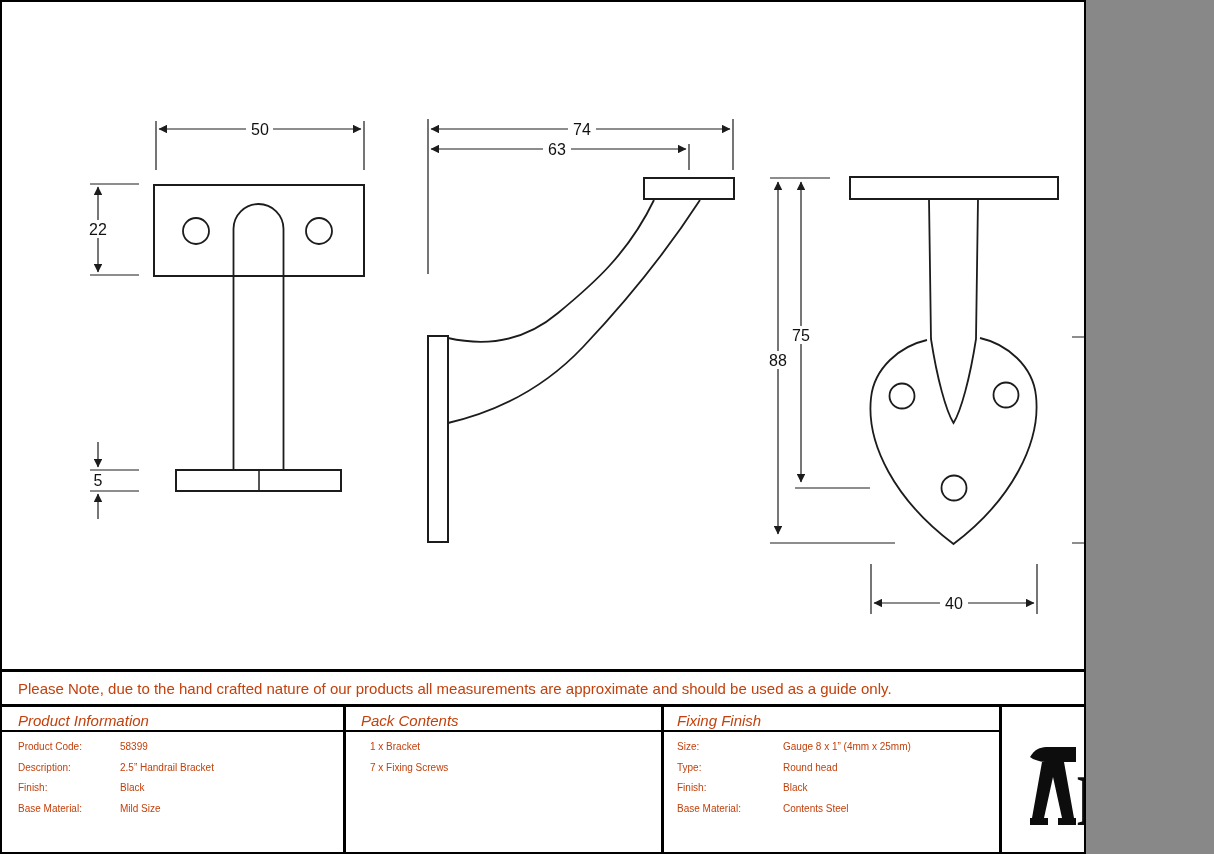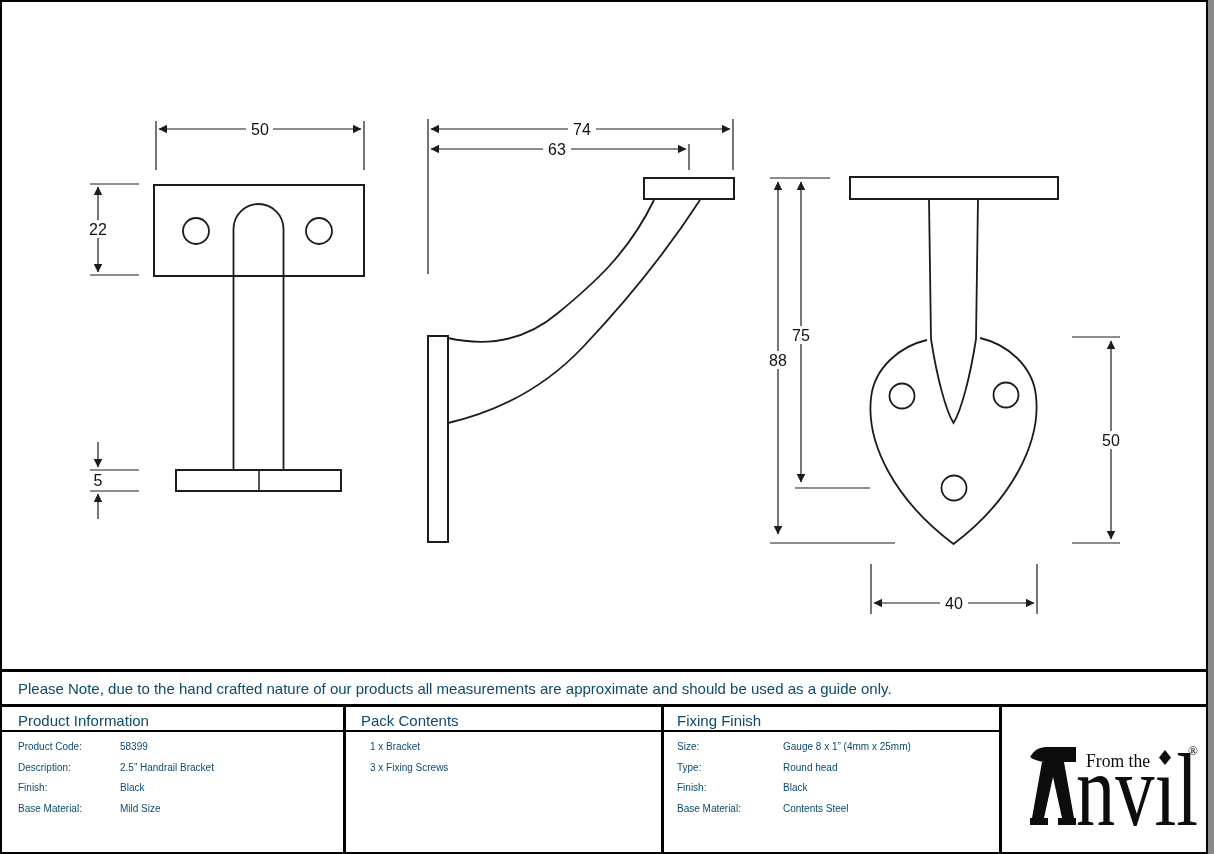--- a/index.html
+++ b/index.html
@@ -1,29 +1,29 @@
 <!DOCTYPE html>
 <html><head>
 <meta charset="utf-8">
 <style>
   html,body{margin:0;padding:0;background:#888;}
   #sheet{
-    position:relative;width:1208px;height:854px;background:#fff;
+    position:relative;width:1086px;height:854px;background:#fff;
     border:2px solid #000;box-sizing:border-box;overflow:hidden;
-    font-family:"Liberation Sans","DejaVu Sans",sans-serif;color:#0c4a6e;
+    font-family:"Liberation Sans","DejaVu Sans",sans-serif;color:#c2410c;
   }
   #drawing{position:absolute;left:0;top:0;}
   .hline,.vline{position:absolute;background:#000;}
   #note-bar{
     position:absolute;left:0;top:667px;width:1210px;height:32px;
     border-top:3px solid #000;border-bottom:3px solid #000;
     display:flex;align-items:center;padding-left:16px;box-sizing:content-box;
     font-size:15px;
   }
-  .hdr{position:absolute;top:710px;font-size:15px;font-weight:500;}
+  .hdr{position:absolute;top:710px;font-size:15px;font-weight:500;font-style:italic;}
   .cell-text{position:absolute;font-size:10px;white-space:nowrap;}
   .r0{top:739px}.r1{top:760px}.r2{top:780px}.r3{top:801px}
   .c1l{left:16px}.c1v{left:118px}
   .c2l{left:368px}
   .c3l{left:675px}.c3v{left:781px}
   #logo-svg{position:absolute;left:1016px;top:736px;}
   svg text{font-family:"Liberation Sans","DejaVu Sans",sans-serif;}
   .serif{font-family:"Liberation Serif","DejaVu Serif",serif;}
 </style>
 </head>
@@ -140,21 +140,21 @@
   <div class="cell-text c1l r0">Product Code:</div>
   <div class="cell-text c1v r0">58399</div>
   <div class="cell-text c1l r1">Description:</div>
   <div class="cell-text c1v r1">2.5” Handrail Bracket</div>
   <div class="cell-text c1l r2">Finish:</div>
   <div class="cell-text c1v r2">Black</div>
   <div class="cell-text c1l r3">Base Material:</div>
   <div class="cell-text c1v r3">Mild Size</div>
 
   <div class="cell-text c2l r0">1 x Bracket</div>
-  <div class="cell-text c2l r1">3 x Fixing Screws</div>
+  <div class="cell-text c2l r1">7 x Fixing Screws</div>
 
   <div class="cell-text c3l r0">Size:</div>
   <div class="cell-text c3v r0">Gauge 8 x 1” (4mm x 25mm)</div>
   <div class="cell-text c3l r1">Type:</div>
   <div class="cell-text c3v r1">Round head</div>
   <div class="cell-text c3l r2">Finish:</div>
   <div class="cell-text c3v r2">Black</div>
   <div class="cell-text c3l r3">Base Material:</div>
   <div class="cell-text c3v r3">Contents Steel</div>
 

